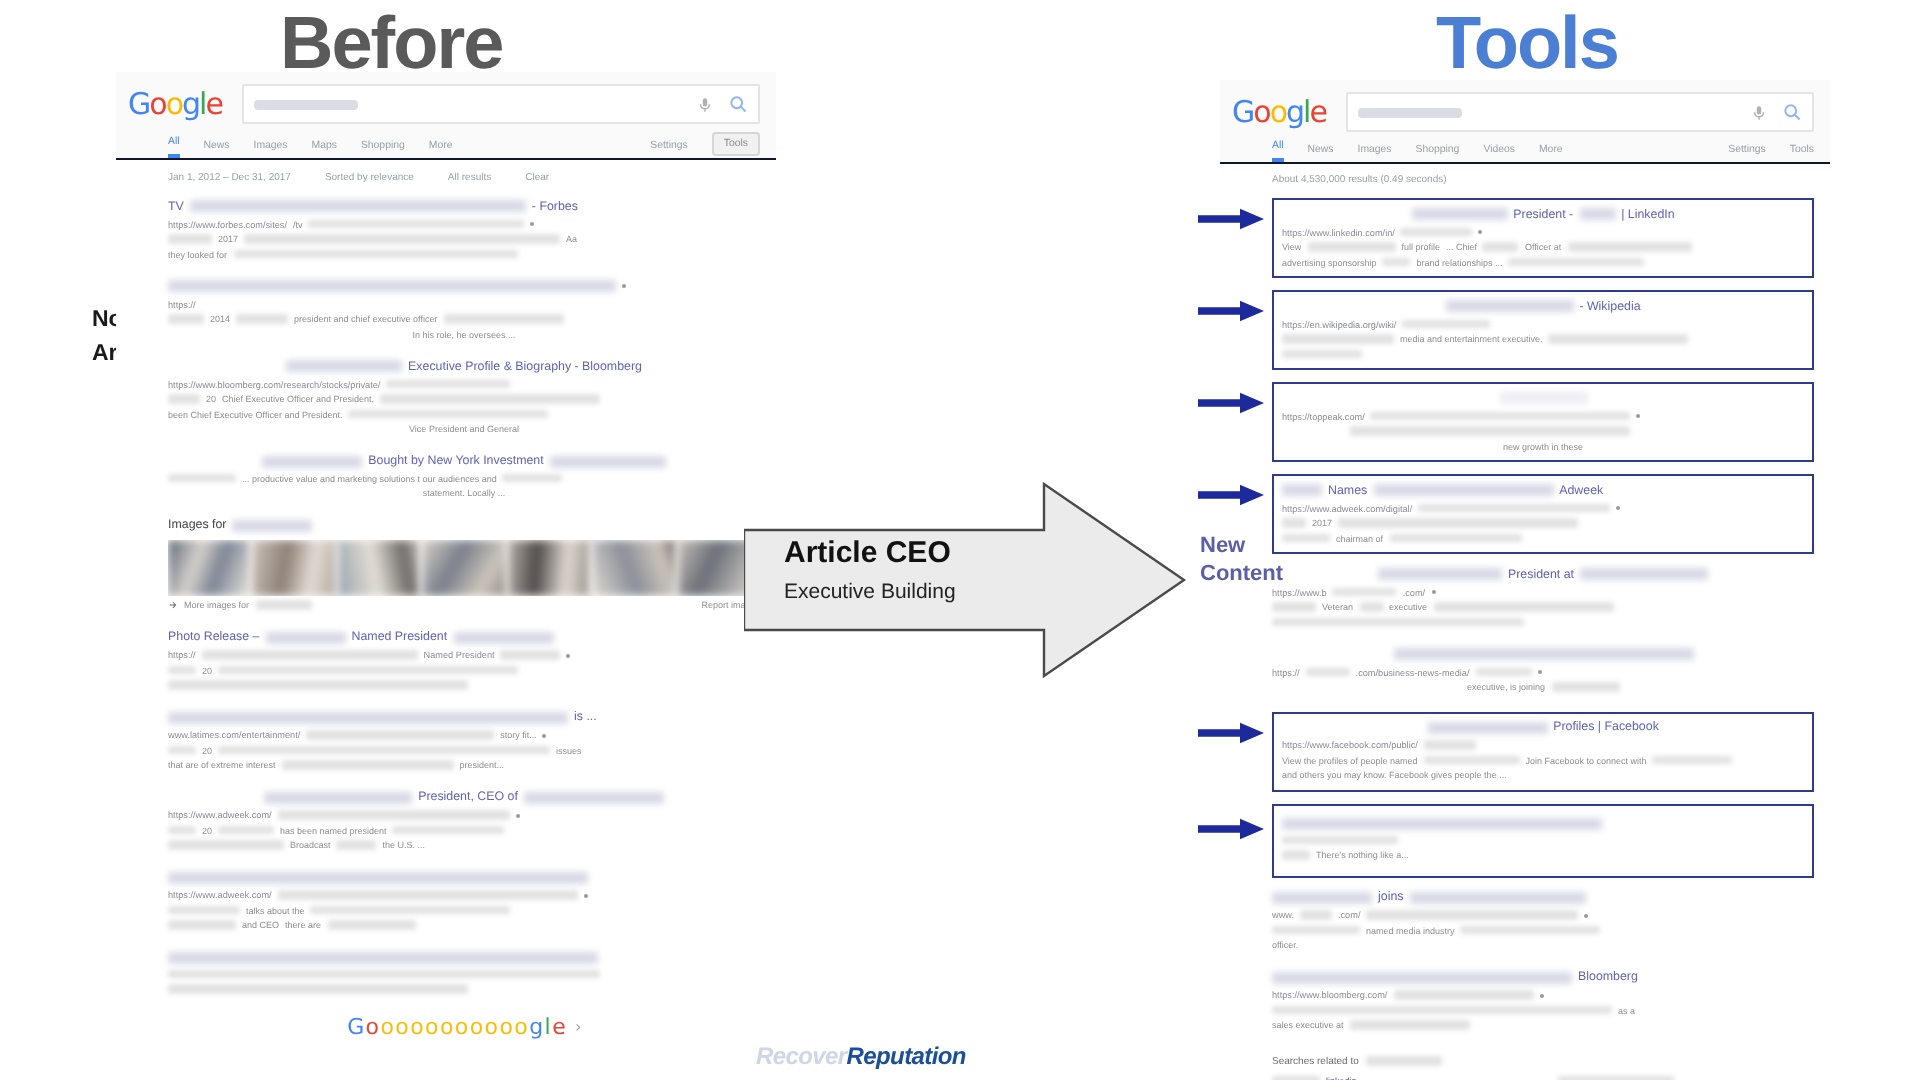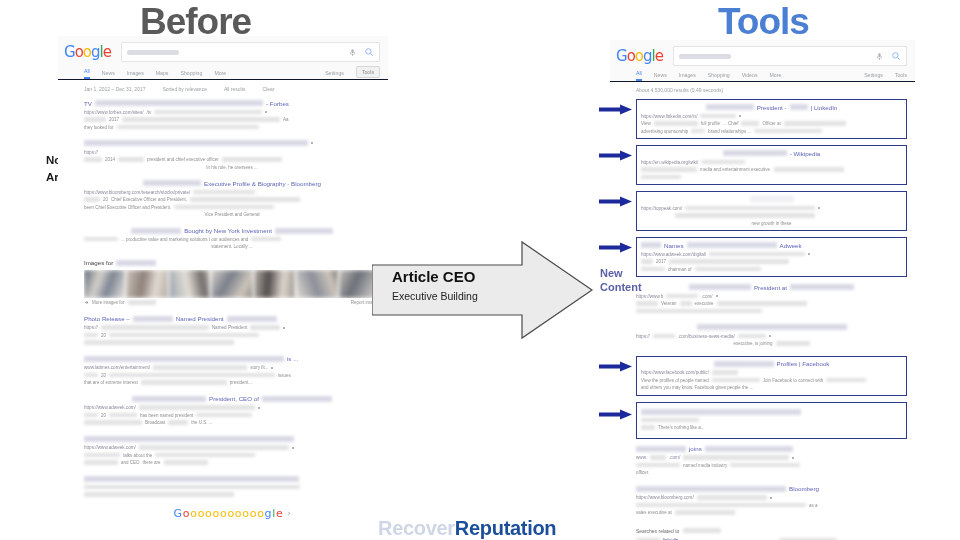--- a/index.html
+++ b/index.html
@@ -107,22 +107,22 @@
   #arrow-title{font-size:15px;font-weight:bold;color:#111;line-height:18px;}
   #arrow-sub{font-size:10.5px;color:#222;line-height:14px;margin-top:3px;}
 
   
   #new-content{
     position:absolute;left:600px;top:266px;width:62px;
     font-size:11px;font-weight:bold;color:#5a5fa8;line-height:14px;
   }
 
   
-  #brand{position:absolute;left:378px;top:518px;font-size:20px;line-height:20px;
-         font-weight:bold;letter-spacing:-.3px;white-space:nowrap;}
+  #brand{position:absolute;left:378px;top:518px;font-size:12px;line-height:20px;
+         font-weight:bold;letter-spacing:-.3px;white-space:nowrap;font-style:italic;}
   #brand .recover{color:#cfd6e6;}
   #brand .reputation{color:#1b4f9b;}
 
   
   .related-head{font-size:5px;color:#6b6b6b;display:flex;gap:4px;align-items:center;
                 padding:3px 0 4px 0;}
   .related-grid{display:flex;gap:14px;}
   .related-col{flex:1;display:flex;flex-direction:column;gap:3px;}
 </style>
 </head>

